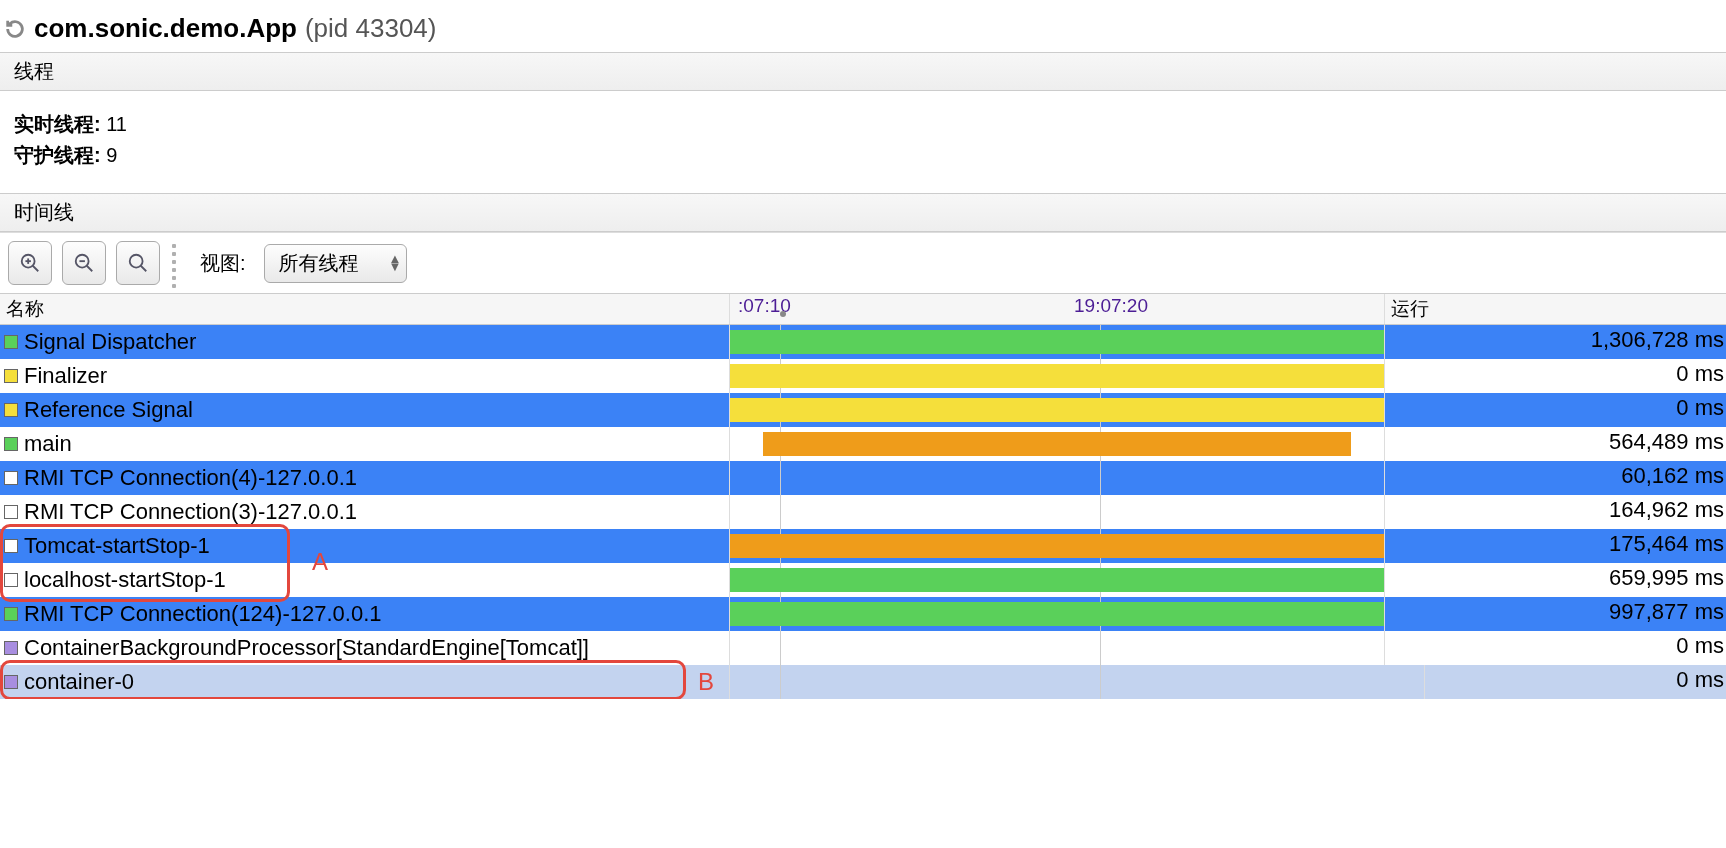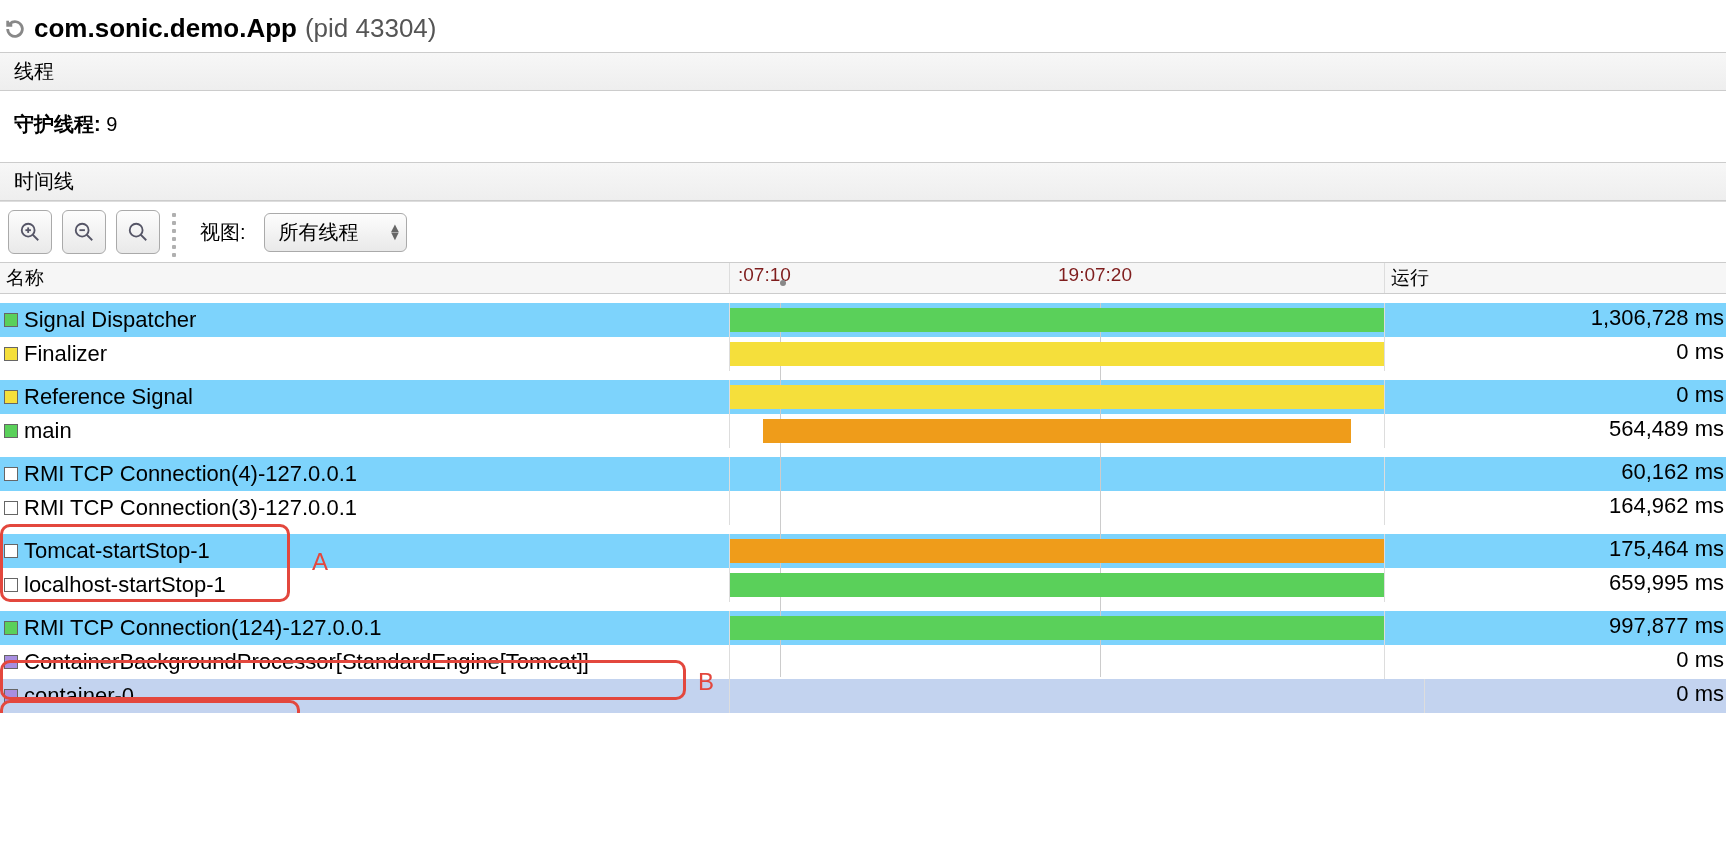--- a/index.html
+++ b/index.html
@@ -83,28 +83,28 @@
     }
     .th {
       padding: 2px 6px;
       border-right: 1px solid #ddd;
       white-space: nowrap;
     }
     .time-axis {
       position: relative;
       height: 100%;
     }
-    .tick { position: absolute; top: 1px; font-size: 19px; color:#7f1d1d; }
+    .tick { position: absolute; top: 1px; font-size: 19px; color:#4c1d95; }
     .row {
       display: grid;
       grid-template-columns: 730px 655px 1fr;
       align-items: stretch;
       height: 34px;
     }
-    .row.alt { background: #7dd3fc; margin-top: 9px; }
+    .row.alt { background: #3b82f6; }
     .row.selected { background: #c3d3ef; gap: 40px; }
     .name-cell {
       display:flex; align-items:center;
       gap: 6px;
       padding: 0 4px;
       font-size: 22px;
       border-right: 1px solid #ddd;
       white-space: nowrap;
     }
     .sq {
@@ -171,20 +171,24 @@
     </svg>
   </span>
   <span class="app-name">com.sonic.demo.App</span>
   <span class="pid">(pid 43304)</span>
 </div>
 
 <div class="section-header">线程</div>
 
 <div class="stats">
   <div>
+    <b>实时线程:</b>
+    <span>11</span>
+  </div>
+  <div>
     <b>守护线程:</b>
     <span>9</span>
   </div>
 </div>
 
 <div class="section-header">时间线</div>
 
 <div class="toolbar">
   <div class="zoom-btn">
     <svg viewBox="0 0 24 24" fill="none" stroke="#556" stroke-width="2">
@@ -220,21 +224,21 @@
     <span>所有线程</span>
     <span class="chevrons">▲<br>▼</span>
   </div>
 </div>
 
 <div class="table">
   <div class="table-header-row">
     <div class="th">名称</div>
     <div class="th time-axis">
       <span class="tick" style="left:8px">:07:10</span>
-      <span class="tick" style="left:328px">19:07:20</span>
+      <span class="tick" style="left:344px">19:07:20</span>
       <span style="position:absolute;left:50px;top:17px;width:6px;height:6px;background:#888;border-radius:50%"></span>
     </div>
     <div class="th" style="border-right:none">运行</div>
   </div>
 
   <div id="rows" style="position:relative">
 
     <div class="grid-vline" style="left:780px; top:0; height:374px"></div>
     <div class="grid-vline" style="left:1100px; top:0; height:374px"></div>
   <div class="row alt">

